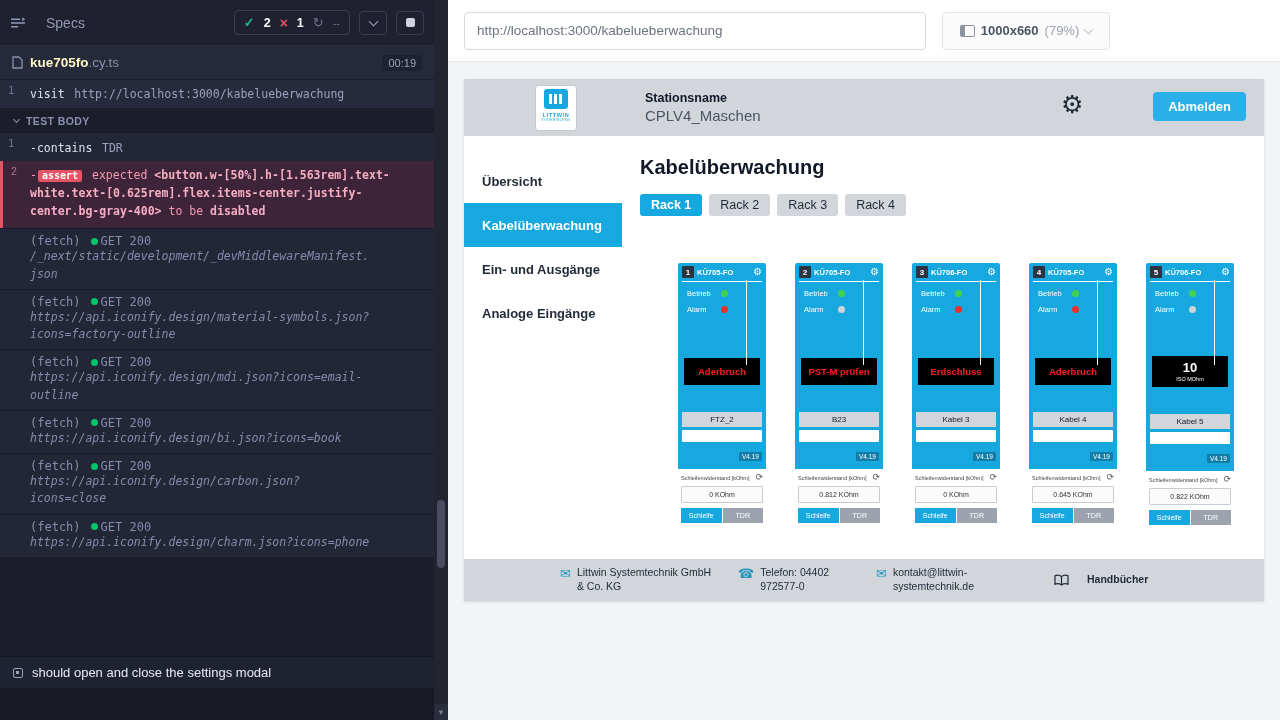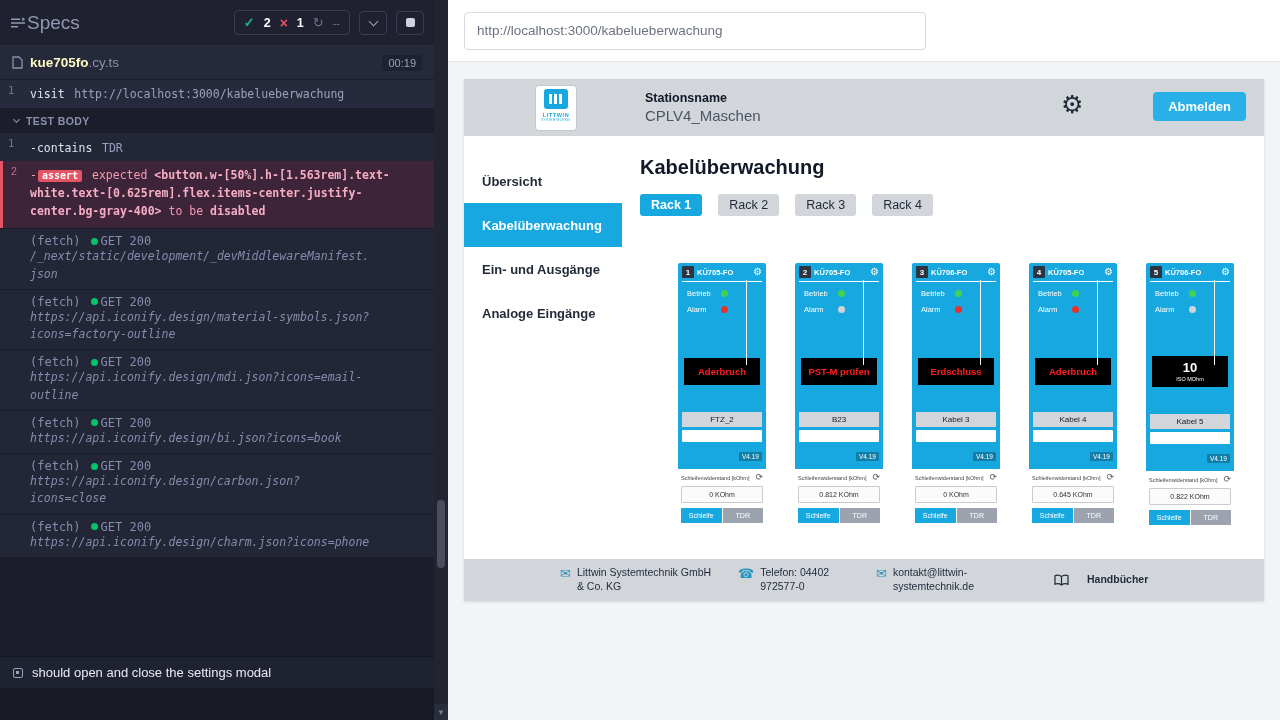--- a/index.html
+++ b/index.html
@@ -3,21 +3,21 @@
 <meta charset="utf-8">
 <style>
   * { margin:0; padding:0; box-sizing:border-box; }
   html,body { width:1280px; height:720px; overflow:hidden; font-family:"Liberation Sans", sans-serif; }
   body { display:flex; background:#f3f4f6; }
   .mono { font-family:"DejaVu Sans Mono","Liberation Mono",monospace; }
 
   
   .runner { width:434px; height:720px; background:#1b1e2a; display:flex; flex-direction:column; flex:none; }
   .runner-header { height:46px; display:flex; align-items:center; padding:0 10px; background:#1f2130; border-bottom:1px solid #2b2e3f; flex:none; }
-  .specs-label { color:#9399b4; font-size:19px; margin-left:0; }
+  .specs-label { color:#9399b4; font-size:14px; margin-left:19px; }
   .counts-pill { margin-left:auto; display:flex; align-items:center; gap:9px; border:1px solid #3a3d52; border-radius:4px; padding:4px 9px; }
   .check { color:#23b383; font-size:13px; font-weight:bold; }
   .cross { color:#e45464; font-size:14px; font-weight:bold; line-height:10px; }
   .cnt { color:#fff; font-size:12.5px; font-weight:bold; }
   .timer-ic { color:#6b7190; font-size:13px; }
   .timer-val { color:#6b7190; font-size:11px; }
   .sq-btn { width:28px; height:24px; border:1px solid #3a3d52; border-radius:4px; display:flex; align-items:center; justify-content:center; margin-left:9px; color:#9ca0bb; }
   .chev { display:inline-block; width:7px; height:7px; border-right:1.6px solid currentColor; border-bottom:1.6px solid currentColor; transform:rotate(45deg); margin-top:-3px; }
   .stop-ic { width:9px; height:9px; background:#ced2e0; border-radius:2px; }
 
@@ -83,21 +83,21 @@
   .hdr-gear { position:absolute; left:597px; top:13px; font-size:25px; color:#1f2937; line-height:1; cursor:pointer; }
   .logout-btn { position:absolute; right:18px; top:13px; background:#29b0e8; color:#fff; border:none; border-radius:4px; font-size:13px; font-weight:600; padding:7px 15px; font-family:"Liberation Sans",sans-serif; }
 
   .app-body { display:flex; height:465px; }
   .app-nav { width:158px; background:#fff; padding-top:23px; flex:none; }
   .nav-item { height:44px; display:flex; align-items:center; padding-left:18px; font-size:13px; font-weight:600; color:#1f2937; cursor:pointer; }
   .nav-item.active { background:#18a8e0; color:#fff; }
 
   .app-main { flex:1; padding:20px 0 0 18px; }
   .main-title { font-size:20px; font-weight:600; color:#111827; }
-  .tabs { display:flex; gap:16px; margin-top:15px; }
+  .tabs { display:flex; gap:7px; margin-top:15px; }
   .tab { font-size:12.5px; padding:4px 11px; border-radius:3px; background:#d2d6db; color:#1f2937; cursor:pointer; }
   .tab.active { background:#18a8e0; color:#fff; font-weight:600; }
 
   .cards { display:flex; gap:29px; margin-top:47px; padding-left:38px; }
   .card { width:88px; height:300px; background:#18a8e0; border-radius:2px; position:relative; padding:3px 4px; flex:none; display:flex; flex-direction:column; }
   .card-head { display:flex; align-items:center; gap:3px; border-bottom:1px solid #fff; padding-bottom:3px; }
   .card-num { width:12px; height:12px; background:#2b3440; color:#fff; font-size:8px; font-weight:bold; display:flex; align-items:center; justify-content:center; border-radius:1px; flex:none; }
   .card-model { flex:1; color:#fff; font-size:7.5px; font-weight:bold; white-space:nowrap; }
   .card-gear { color:#fff; font-size:10px; line-height:1; cursor:pointer; }
   .card-vline { position:absolute; top:17px; right:19px; width:1px; height:85px; background:#fff; }
@@ -254,20 +254,26 @@
 </div>
 
 <div class="mid-scroll">
   <div class="mid-thumb"></div>
   <div class="mid-arrow">▼</div>
 </div>
 
 <div class="preview">
   <div class="ptoolbar">
     <input class="url-input" readonly="" value="http://localhost:3000/kabelueberwachung" style="">
+    <div class="vp-sel">
+      <span class="vp-ic"></span>
+      <span class="vp-size">1000x660</span>
+      <span class="vp-zoom">(79%)</span>
+      <span class="chev sel-chev"></span>
+    </div>
   </div>
 
   <div class="stage">
     <div class="app">
 
       <div class="app-header">
         <div class="logo-box">
           <div class="logo-mark"></div>
           <div class="logo-text">LITTWIN</div>
           <div class="logo-sub">SYSTEMTECHNIK</div>

